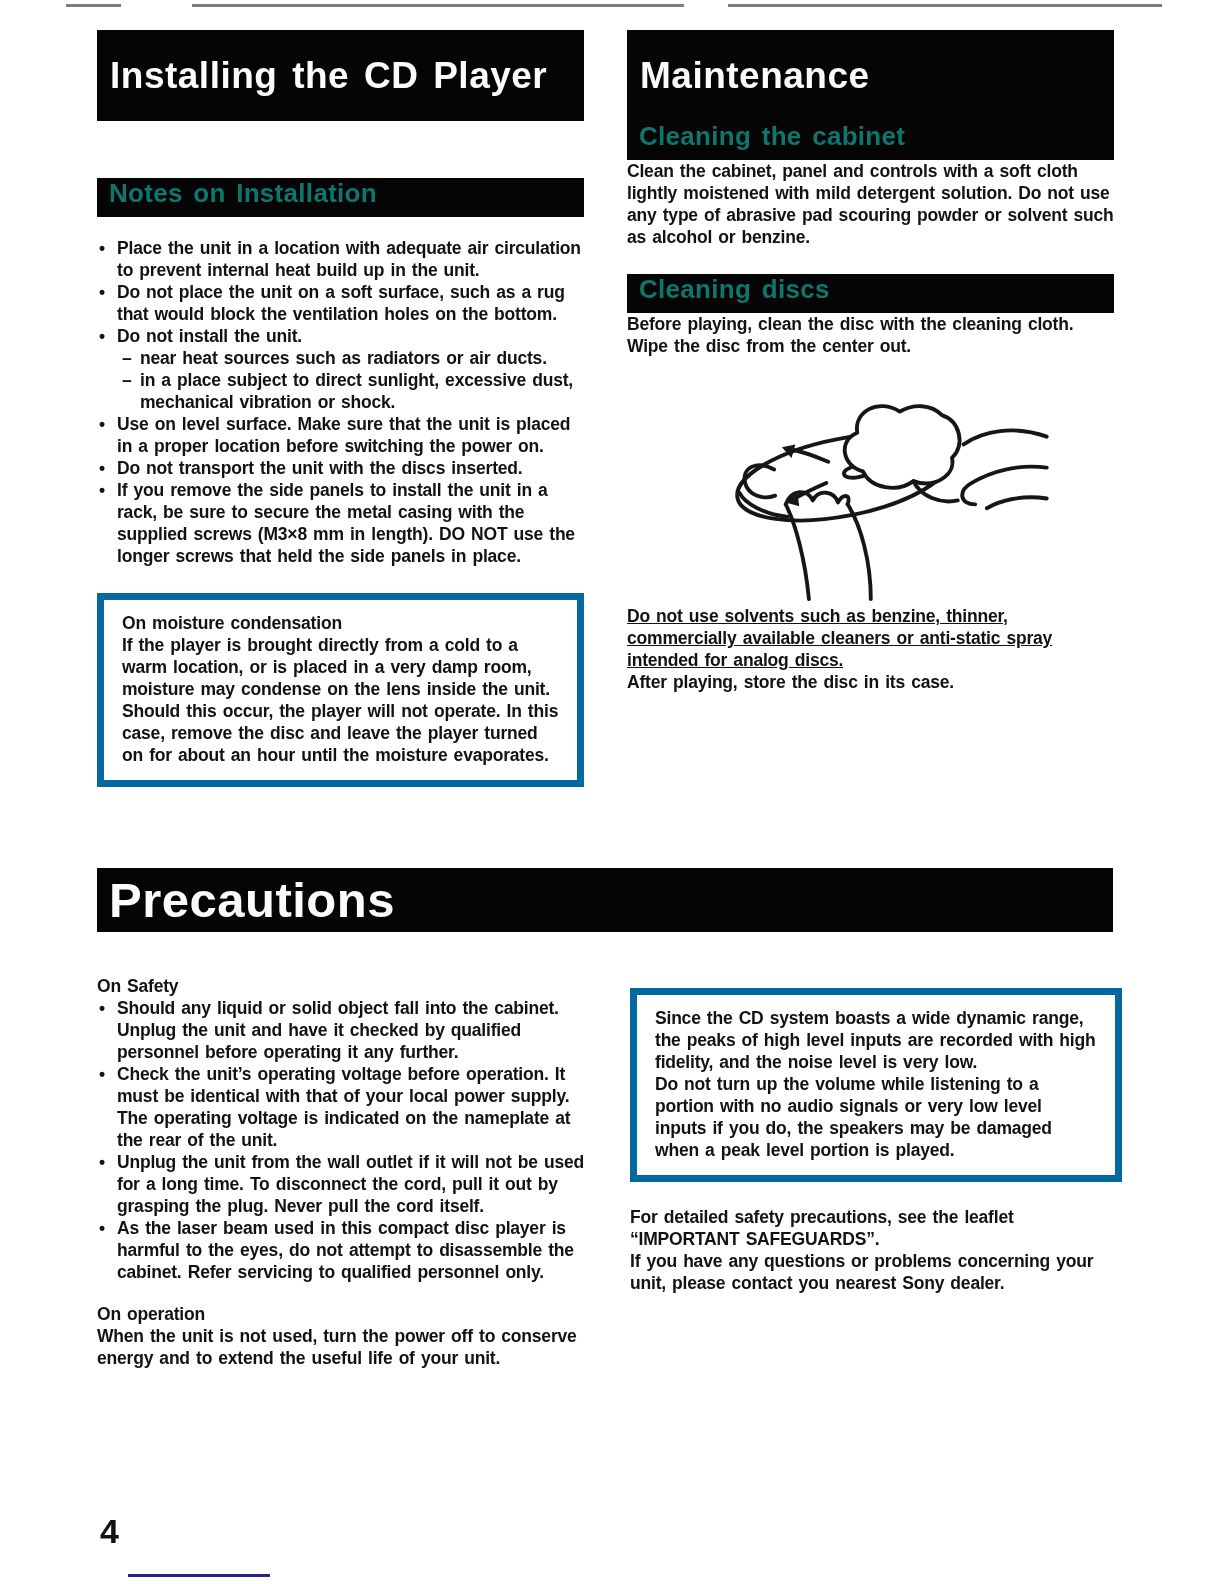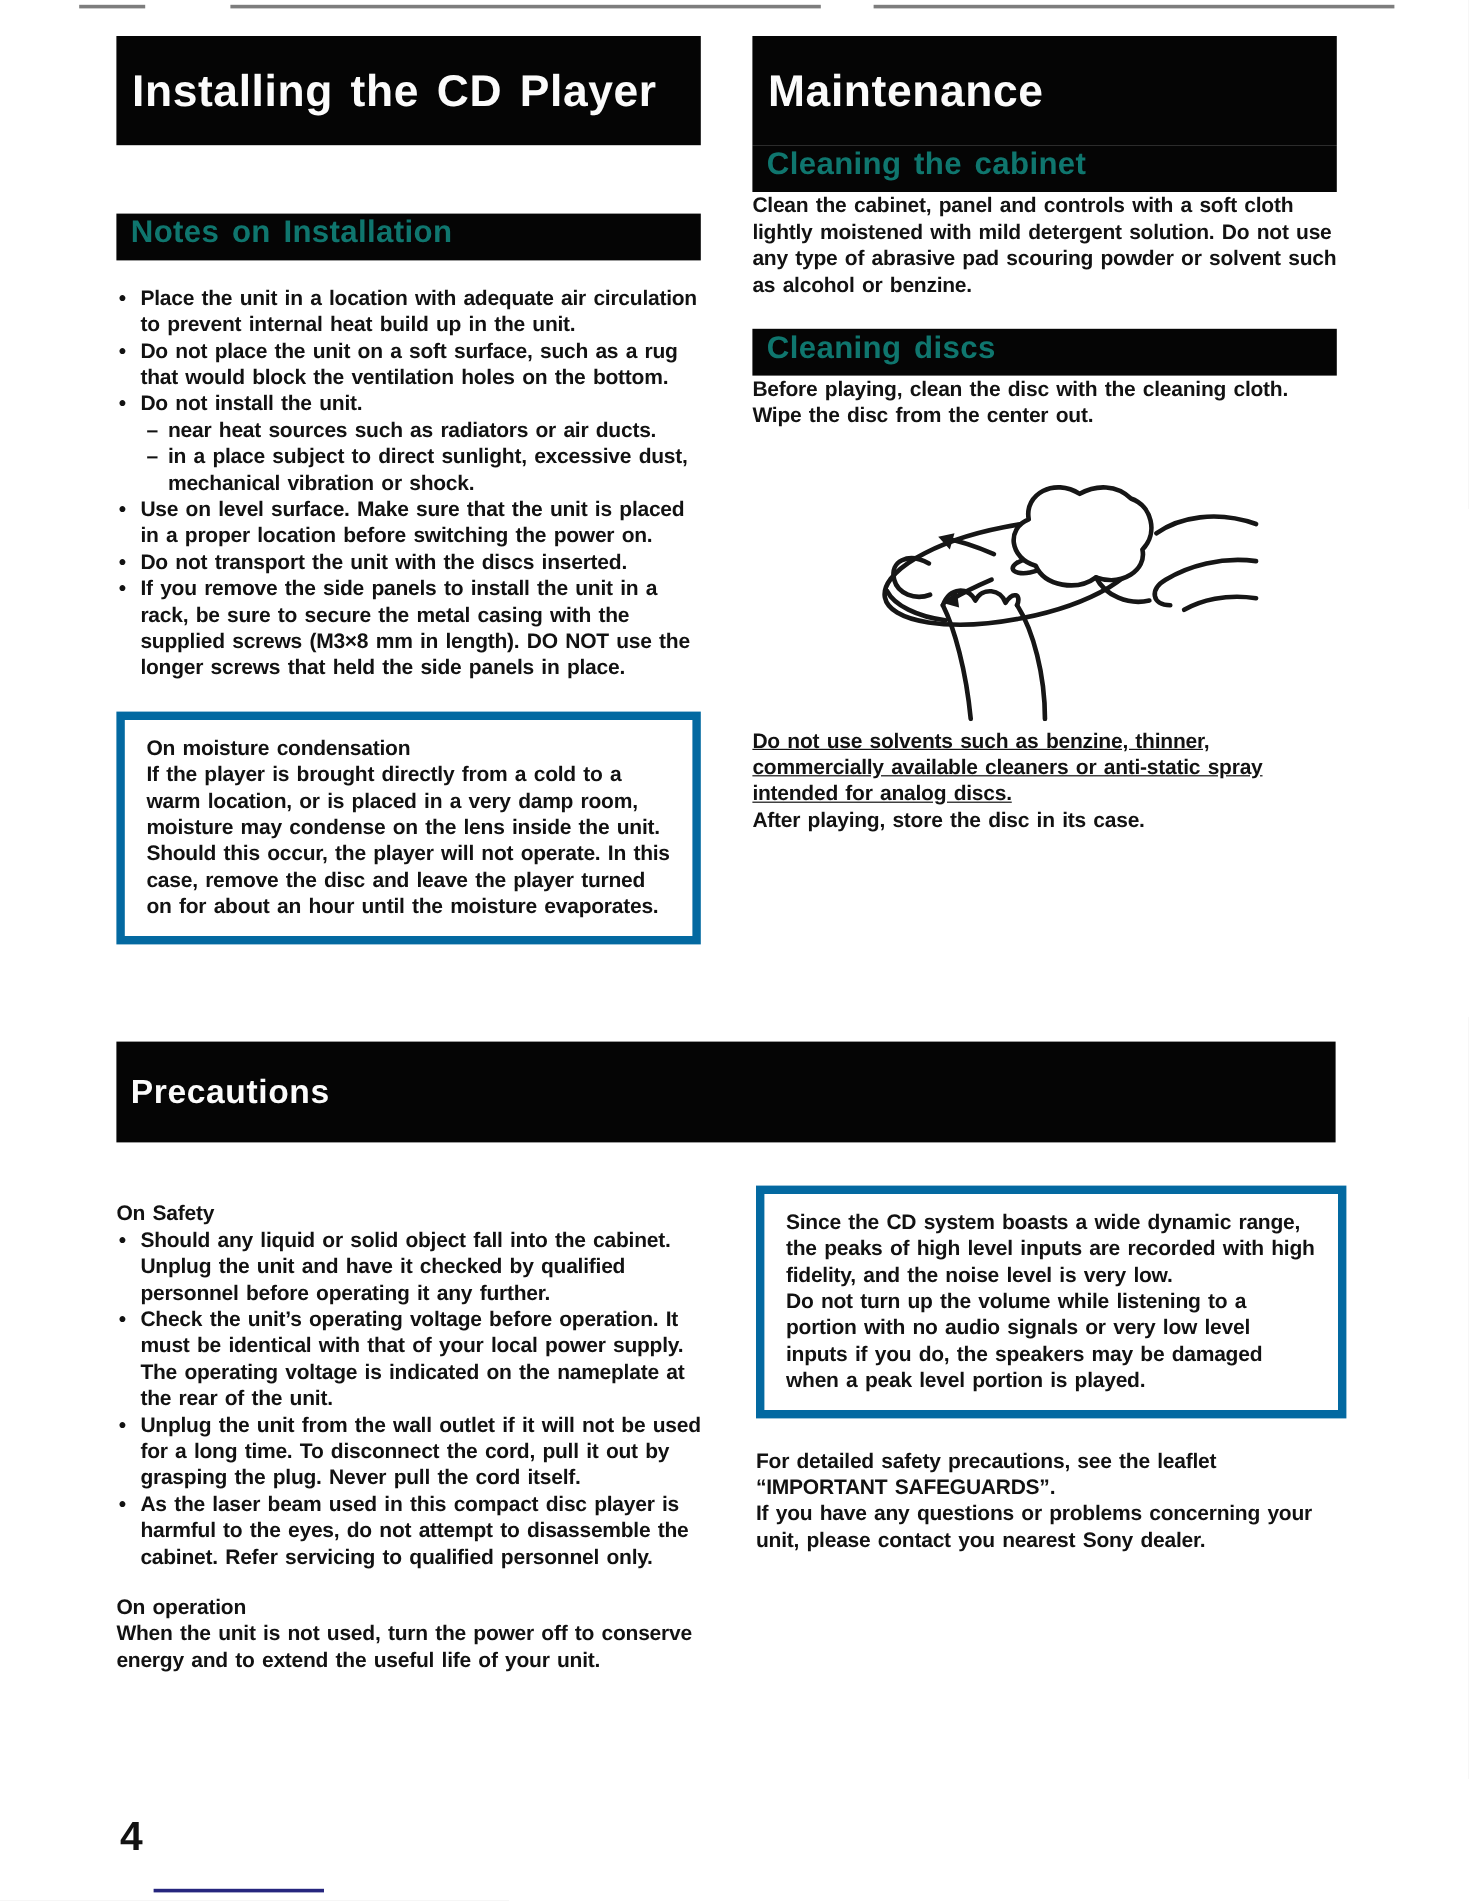--- a/index.html
+++ b/index.html
@@ -58,27 +58,27 @@
     border:7px solid #0369a1;
     padding:12px 16px 14px 18px;
     box-sizing:border-box;
   }
   .notebox-moisture { margin-top:26px; width:487px; }
   .notebox-title { font-weight:700; }
 
   .illustration { margin:12px 0 0 52px; }
 
   .prec-banner {
-    position:absolute; left:97px; top:868px; width:1016px; height:84px;
+    position:absolute; left:97px; top:868px; width:1016px; height:64px;
     background:#050505; color:#fbfbfb;
     display:flex; align-items:center;
-    font-size:28px; font-weight:700; letter-spacing:.5px;
+    font-size:49px; font-weight:700; letter-spacing:.5px;
     padding-left:12px; box-sizing:border-box;
   }
-  .prec-left  { position:absolute; left:97px;  top:1000px; width:490px; }
+  .prec-left  { position:absolute; left:97px;  top:975px; width:490px; }
   .prec-right { position:absolute; left:630px; top:988px; width:492px; }
   .subhead { font-weight:700; }
   .notebox-important { width:492px; }
   .notebox-important .imp-para { margin:0; }
 
   .page-number {
     position:absolute; left:100px; top:1512px;
     font-size:34px; font-weight:700;
   }
   .bottom-line {

